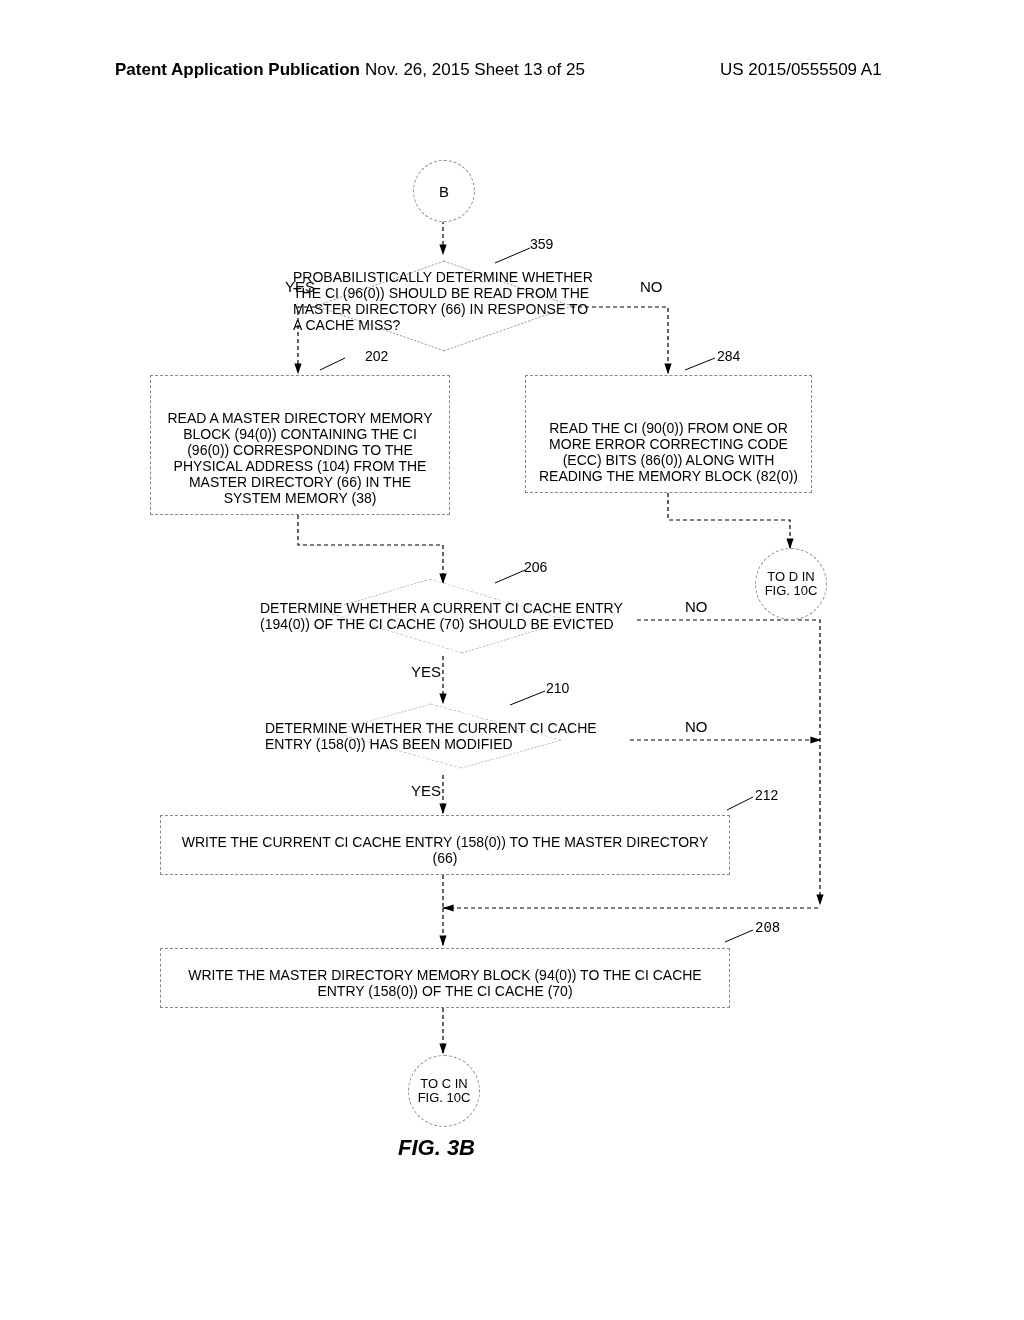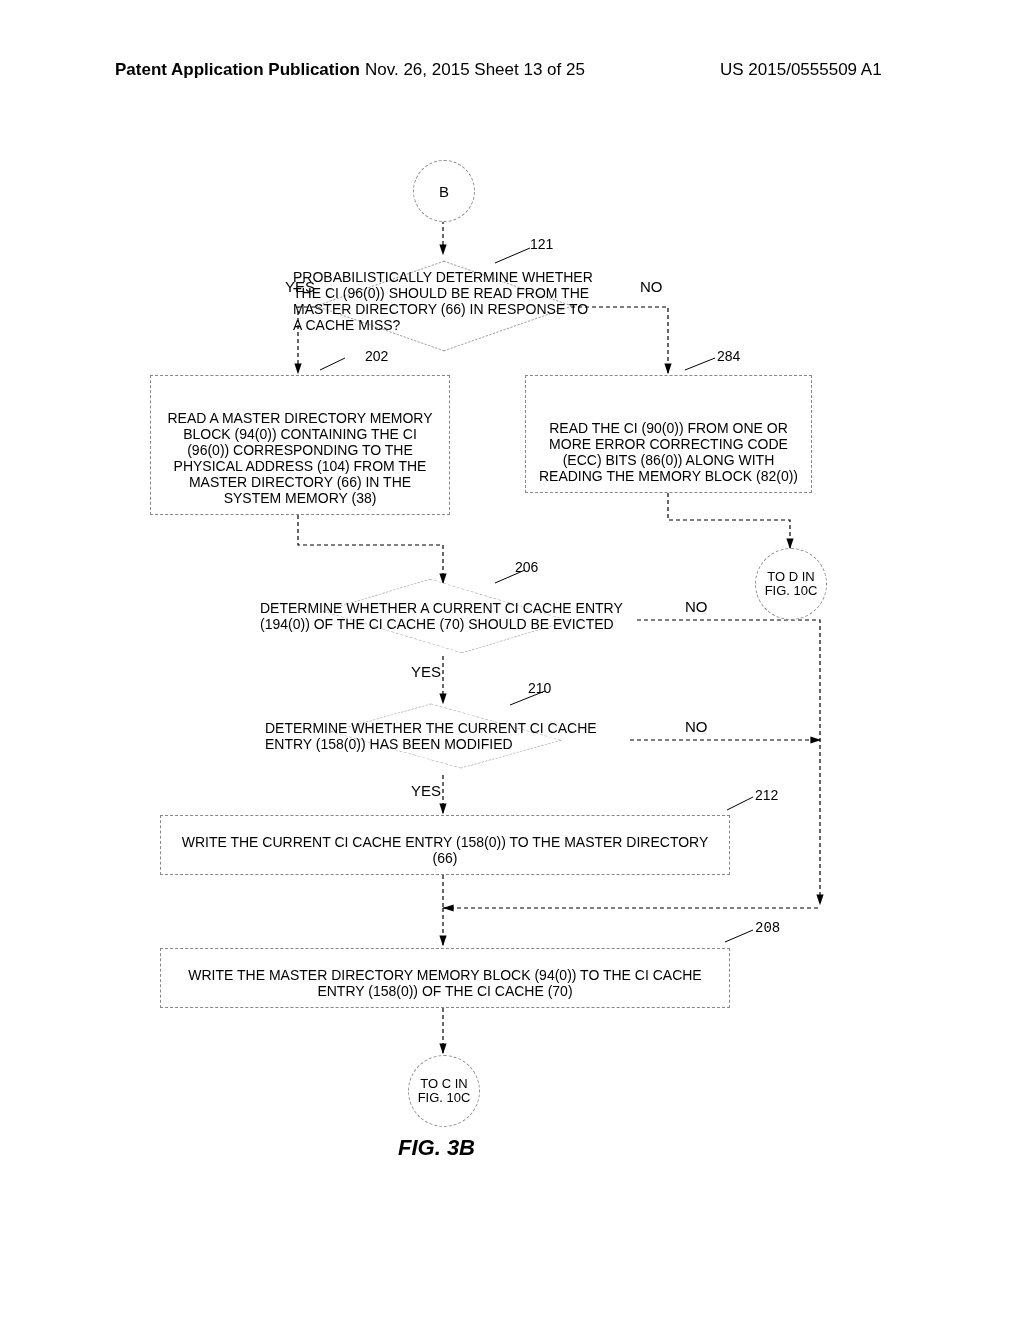--- a/index.html
+++ b/index.html
@@ -164,21 +164,21 @@
   </svg>
 
   <div class="circle" style="left:283px; top:0px;">
     <span>B</span>
   </div>
 
   <div class="diamond-wrap" style="left:113px; top:95px; width:400px; height:105px;">
     <div class="diamond-shape" style="left:110px; top:-40px; width:180px; height:180px;"></div>
     <div class="diamond-text" style="top:14px; left:50px; width:300px;">PROBABILISTICALLY DETERMINE WHETHER THE CI (96(0)) SHOULD BE READ FROM THE MASTER DIRECTORY (66) IN RESPONSE TO A CACHE MISS?</div>
   </div>
-  <div class="label" style="left:400px; top:76px;">121</div>
+  <div class="label" style="left:400px; top:76px;">359</div>
   <div class="yn" style="left:155px; top:118px;">YES</div>
   <div class="yn" style="left:510px; top:118px;">NO</div>
 
   <div class="box" style="left:20px; top:215px; width:278px; height:122px;">
     <span>READ A MASTER DIRECTORY MEMORY BLOCK (94(0)) CONTAINING THE CI (96(0)) CORRESPONDING TO THE PHYSICAL ADDRESS (104) FROM THE MASTER DIRECTORY (66) IN THE SYSTEM MEMORY (38)</span>
   </div>
   <div class="label" style="left:216px; top:188px;margin-left:19px;">202</div>
 
   <div class="box" style="left:395px; top:215px; width:265px; height:100px;">
     <span>READ THE CI (90(0)) FROM ONE OR MORE ERROR CORRECTING CODE (ECC) BITS (86(0)) ALONG WITH READING THE MEMORY BLOCK (82(0))</span>
@@ -186,29 +186,29 @@
   <div class="label" style="left:587px; top:188px;">284</div>
 
   <div class="circle" style="left:625px; top:388px; width:70px; height:70px; font-size:13px; line-height:1.1;text-align:center;">
     <span>TO D IN FIG. 10C</span>
   </div>
 
   <div class="diamond-wrap" style="left:120px; top:425px; width:388px; height:70px;">
     <div class="diamond-shape" style="left:120px; top:-45px; width:150px; height:150px; transform: scaleY(0.30) rotate(45deg) scaleX(1.3);"></div>
     <div class="diamond-text" style="top:15px; left:10px; width:370px;">DETERMINE WHETHER A CURRENT CI CACHE ENTRY (194(0)) OF THE CI CACHE (70) SHOULD BE EVICTED</div>
   </div>
-  <div class="label" style="left:385px; top:399px;text-align:center;">206</div>
+  <div class="label" style="left:394px; top:399px;text-align:center;">206</div>
   <div class="yn" style="left:281px; top:503px;">YES</div>
   <div class="yn" style="left:555px; top:438px;">NO</div>
 
   <div class="diamond-wrap" style="left:125px; top:545px; width:375px; height:70px;">
     <div class="diamond-shape" style="left:120px; top:-40px; width:140px; height:140px; transform: scaleY(0.28) rotate(45deg) scaleX(1.3);"></div>
     <div class="diamond-text" style="top:15px; left:10px; width:360px;">DETERMINE WHETHER THE CURRENT CI CACHE ENTRY (158(0)) HAS BEEN MODIFIED</div>
   </div>
-  <div class="label" style="left:398px; top:520px;">210</div>
+  <div class="label" style="left:416px; top:520px;">210</div>
   <div class="yn" style="left:281px; top:622px;">YES</div>
   <div class="yn" style="left:555px; top:558px;">NO</div>
 
   <div class="box" style="left:30px; top:655px; width:548px; height:42px;">
     <span>WRITE THE CURRENT CI CACHE ENTRY (158(0)) TO THE MASTER DIRECTORY (66)</span>
   </div>
   <div class="label" style="left:625px; top:627px;">212</div>
 
   <div class="box" style="left:30px; top:788px; width:548px; height:42px;">
     <span>WRITE THE MASTER DIRECTORY MEMORY BLOCK (94(0)) TO THE CI CACHE ENTRY (158(0)) OF THE CI CACHE (70)</span>

